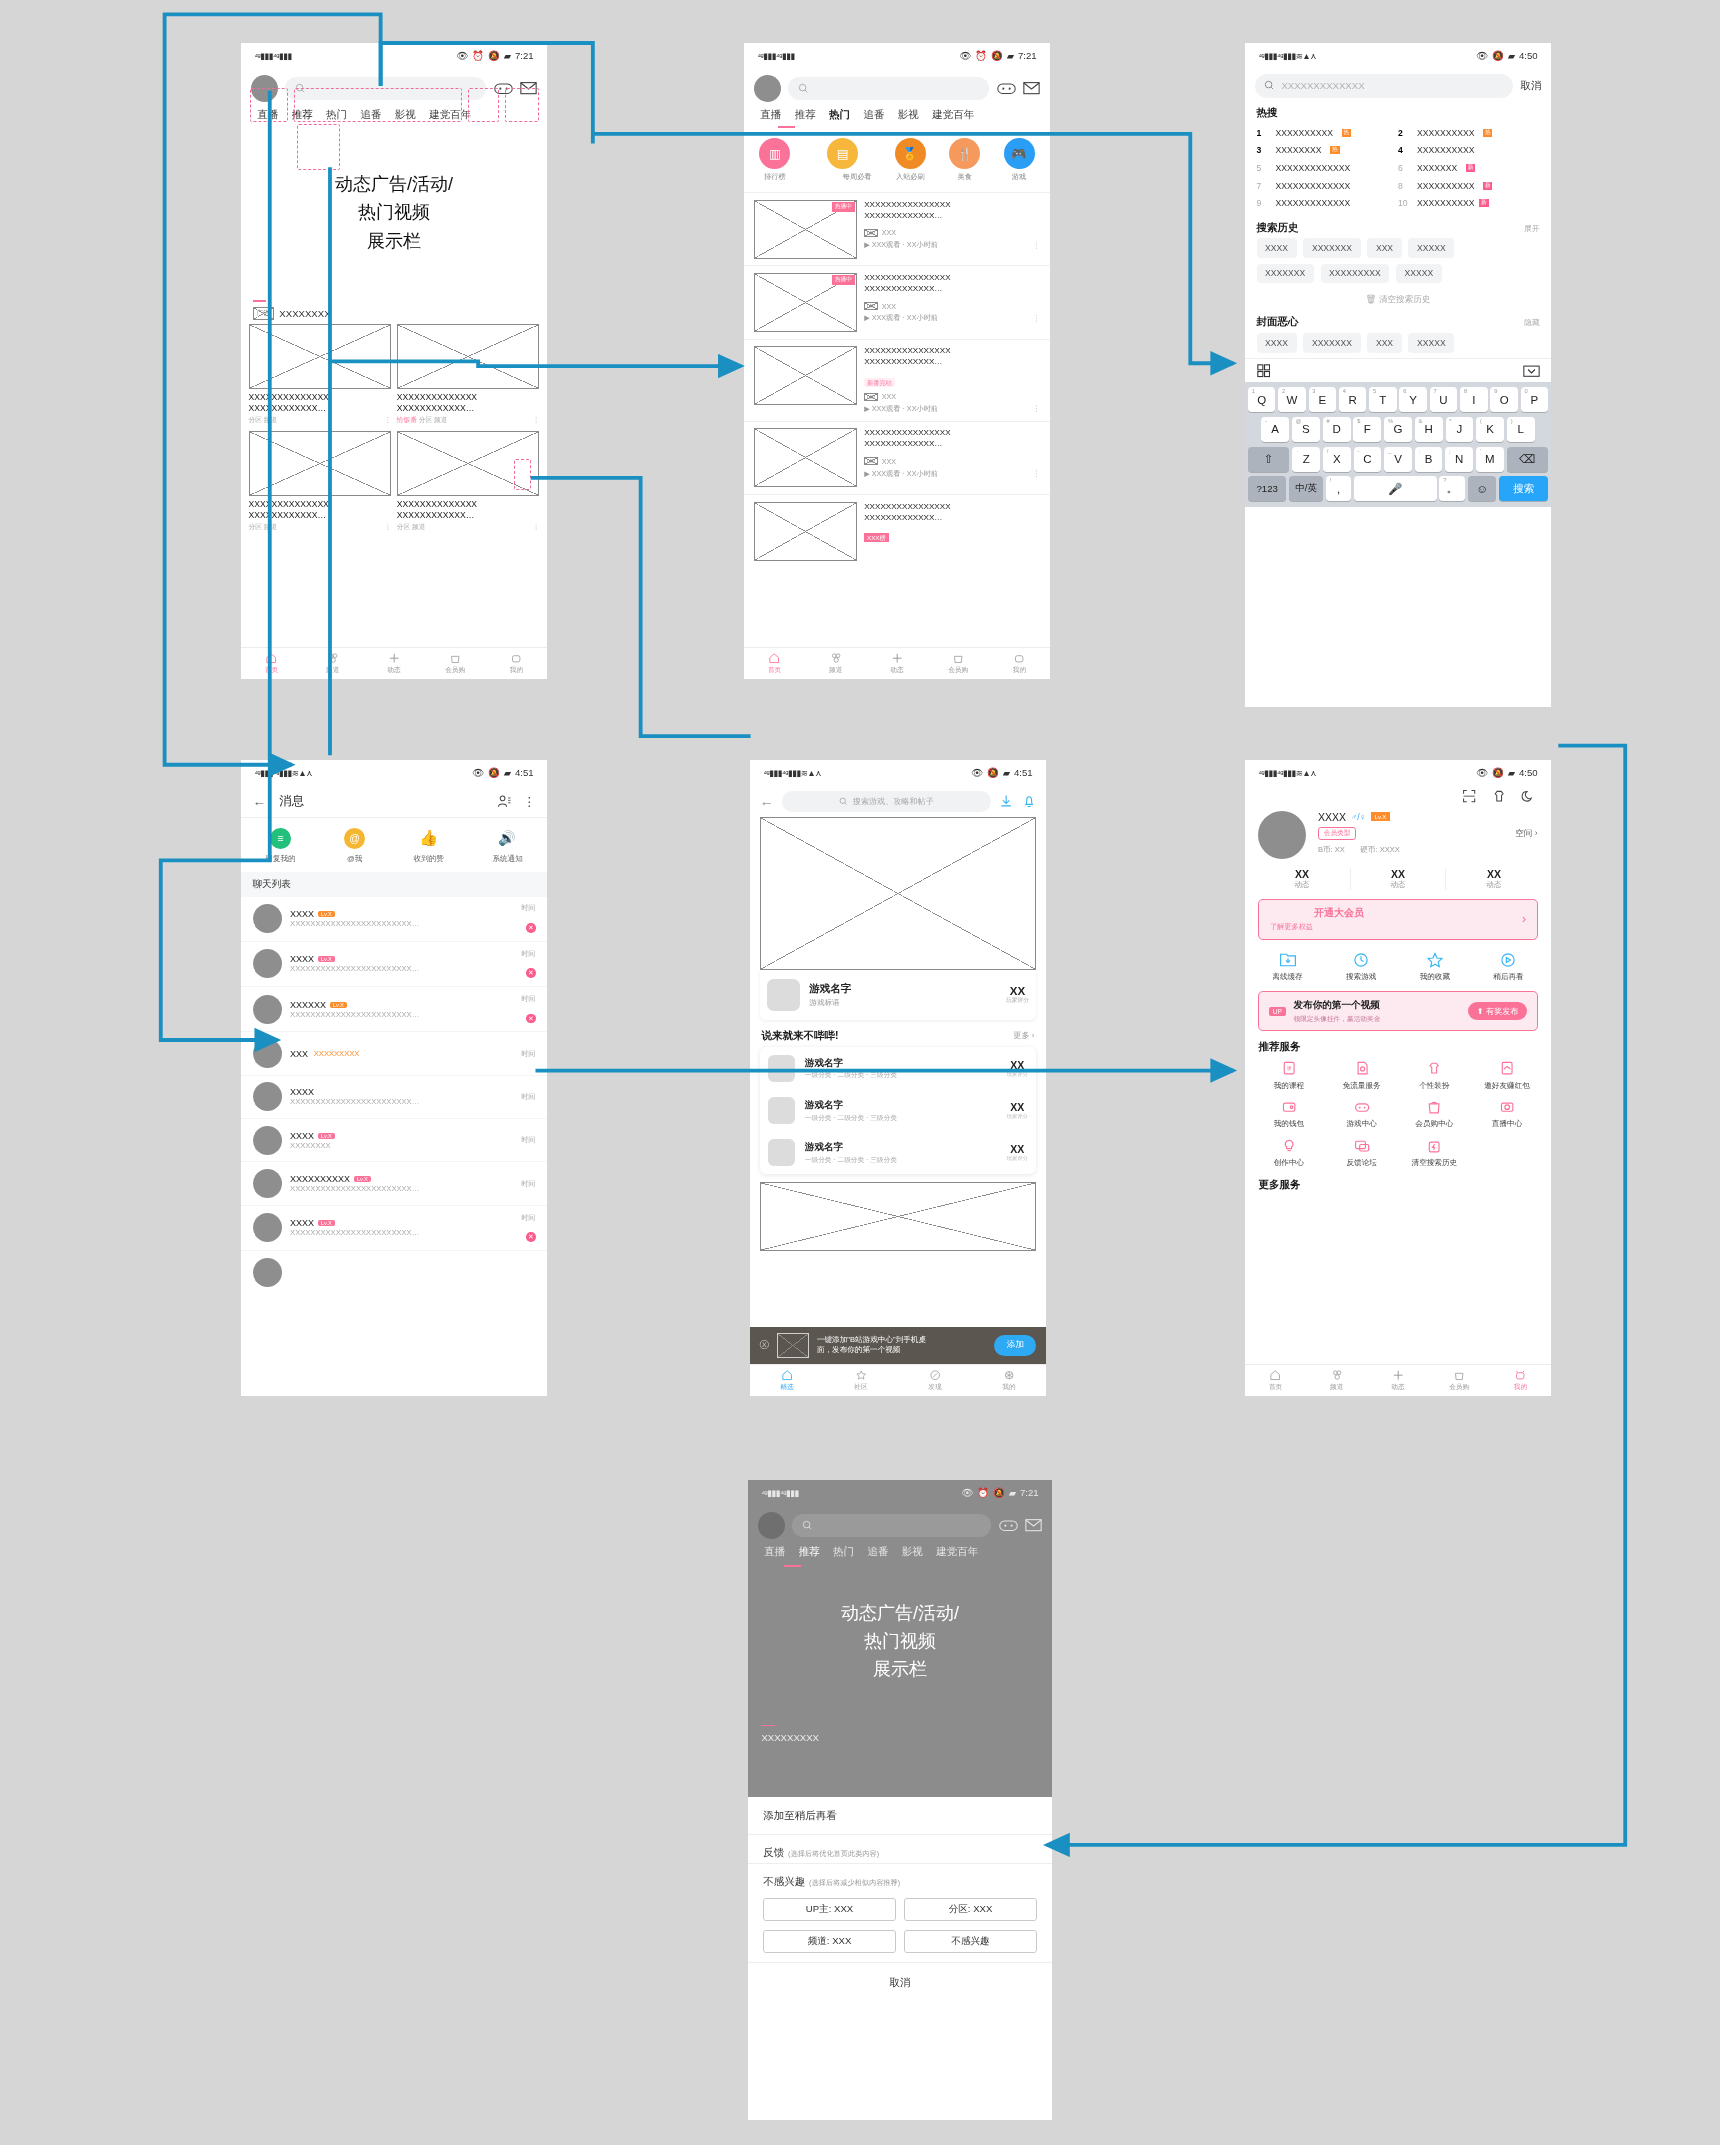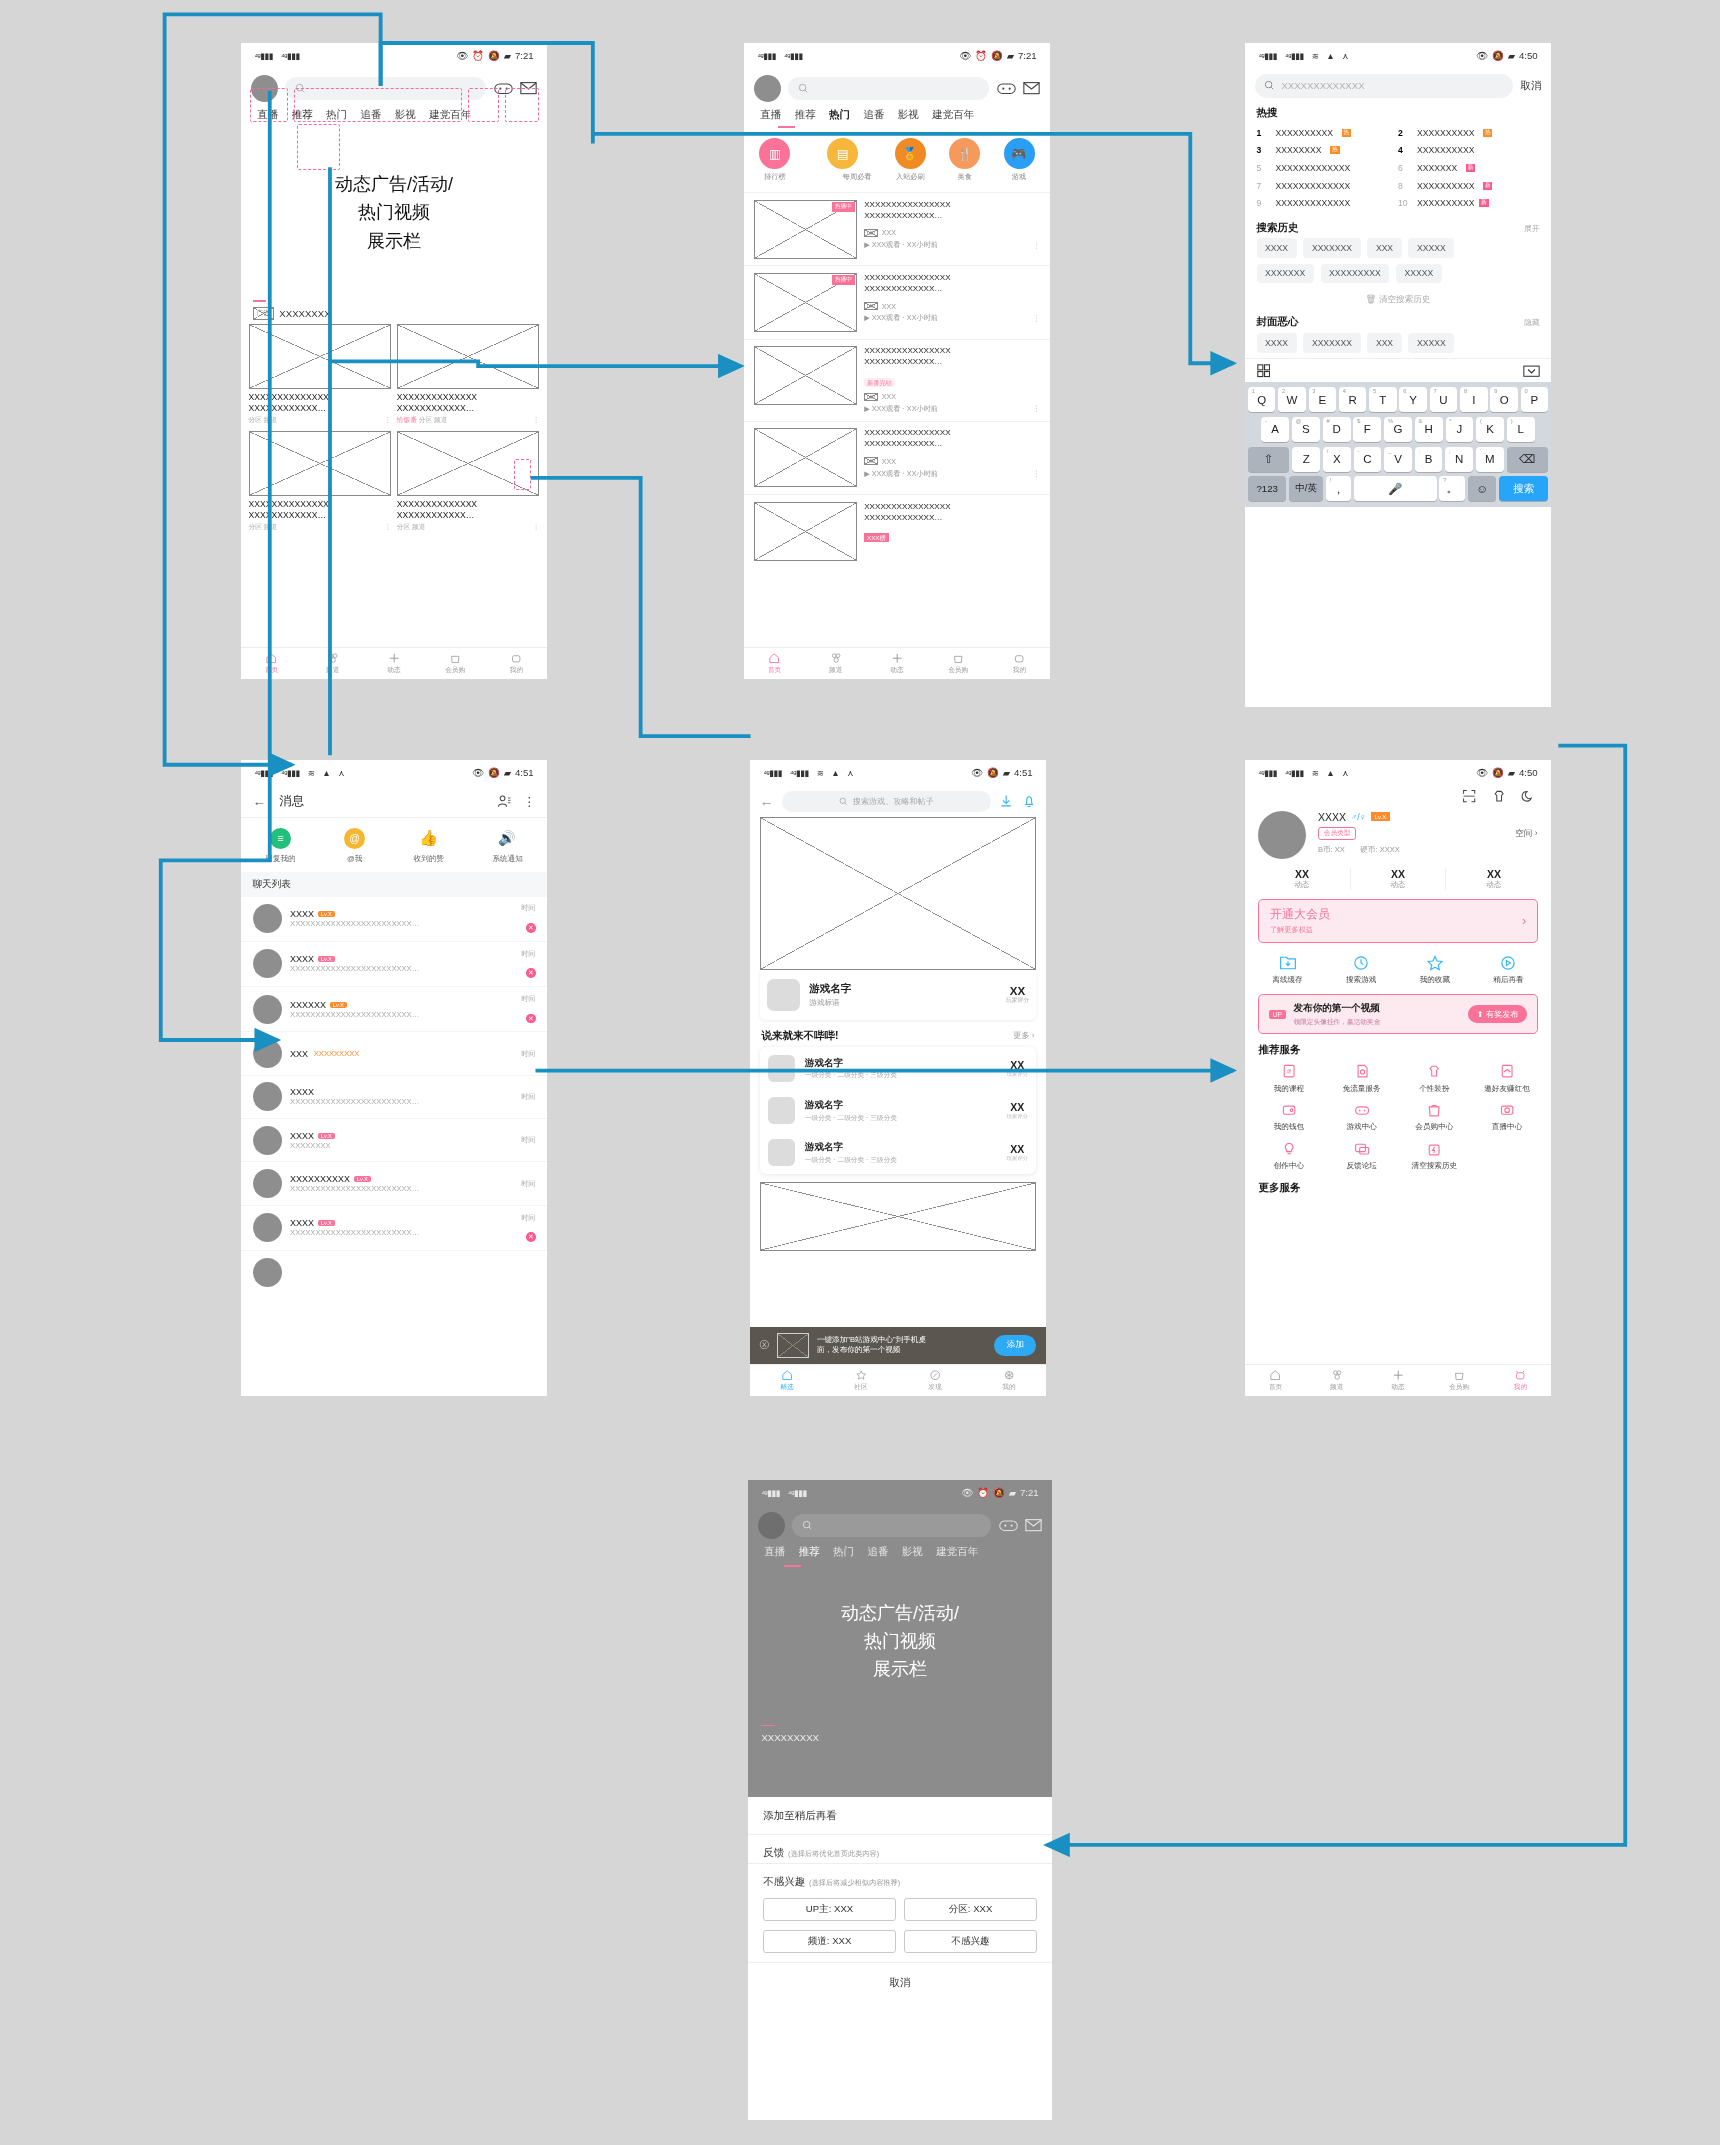--- a/index.html
+++ b/index.html
@@ -7,21 +7,21 @@
     width:1721px; height:2146px;
     background:#d6d6d6;
     font-family:"Liberation Sans","DejaVu Sans",sans-serif;
     position:relative; overflow:hidden;
   }
   .canvas { position:absolute; inset:0; }
   svg.flow { position:absolute; left:0; top:0; width:1721px; height:2146px; pointer-events:none; z-index:40;}
   .phone { position:absolute; background:#fff; overflow:hidden; z-index:5;}
   .statusbar { height:25px; display:flex; align-items:center; justify-content:space-between;
      padding:0 13.4px; font-size:10.5px; color:#333; }
-  .sb-left{ display:flex; gap:8px; align-items:flex-end; font-size:8.6px; letter-spacing:-0.5px;}
+  .sb-left{ display:flex; gap:0; align-items:flex-end; font-size:8.6px; letter-spacing:-0.5px;}
   .sb-right{ display:flex; gap:3.8px; align-items:center; font-size:9.6px;}
   .x-box { border:1px solid #8a8a8a; position:relative; background:#fff;}
   .x-box:before,.x-box:after{content:"";position:absolute;left:0;top:0;width:100%;height:100%;
      background:linear-gradient(to top right, transparent calc(50% - 0.4px), #8a8a8a calc(50% - 0.4px), #8a8a8a calc(50% + 0.4px), transparent calc(50% + 0.4px));}
   .x-box:after{background:linear-gradient(to bottom right, transparent calc(50% - 0.4px), #8a8a8a calc(50% - 0.4px), #8a8a8a calc(50% + 0.4px), transparent calc(50% + 0.4px));}
   .avatar { border-radius:50%; background:#8e8e8e; }
   .search-pill { background:#f1f2f3; border-radius:19px; display:flex; align-items:center; padding:0 9.6px; color:#a5a8ad; }
   .tabs { display:flex; align-items:center; font-size:10.5px; color:#3f3f3f; }
   .tabs .t { padding:0 6.7px; }
   .tabs .t.active { color:#222; }
@@ -897,21 +897,21 @@
           <div style="font-size:10.5px;font-weight:bold;color:#222;">XX</div>
           <div style="font-size:7.6px;color:#999;">动态</div>
         </div>
     <div style="flex:1;text-align:center;">
           <div style="font-size:10.5px;font-weight:bold;color:#222;">XX</div>
           <div style="font-size:7.6px;color:#999;">动态</div>
         </div>
   </div>
   <div style="margin:0 13.4px;background:#fdeaf1;border:1px solid #fb7299;border-radius:4.8px;padding:6.7px 10.5px;display:flex;align-items:center;">
     <div style="flex:1;">
-          <div style="font-size:12px;color:#fb7299;font-weight:normal;">开通大会员</div>
+          <div style="font-size:10px;color:#fb7299;font-weight:bold;margin-left:44px;">开通大会员</div>
           <div style="font-size:7.2px;color:#fb7299;margin-top:1.9px;">了解更多权益</div>
         </div>
     <span style="color:#fb7299;font-size:12.4px;">›</span>
   </div>
   <div style="display:flex;justify-content:space-around;padding:10.5px 5.7px 8.6px;">
     <div class="svc">
           <svg width="18" height="18" viewBox="0 0 22 22">
             <path d="M2,6 L2,18 L20,18 L20,6 L11,6 L9,4 L2,4 Z" class="bl"></path>
             <path d="M11,9 L11,14 M8.5,11.5 L11,14 L13.5,11.5" class="bl"></path>
           </svg>

